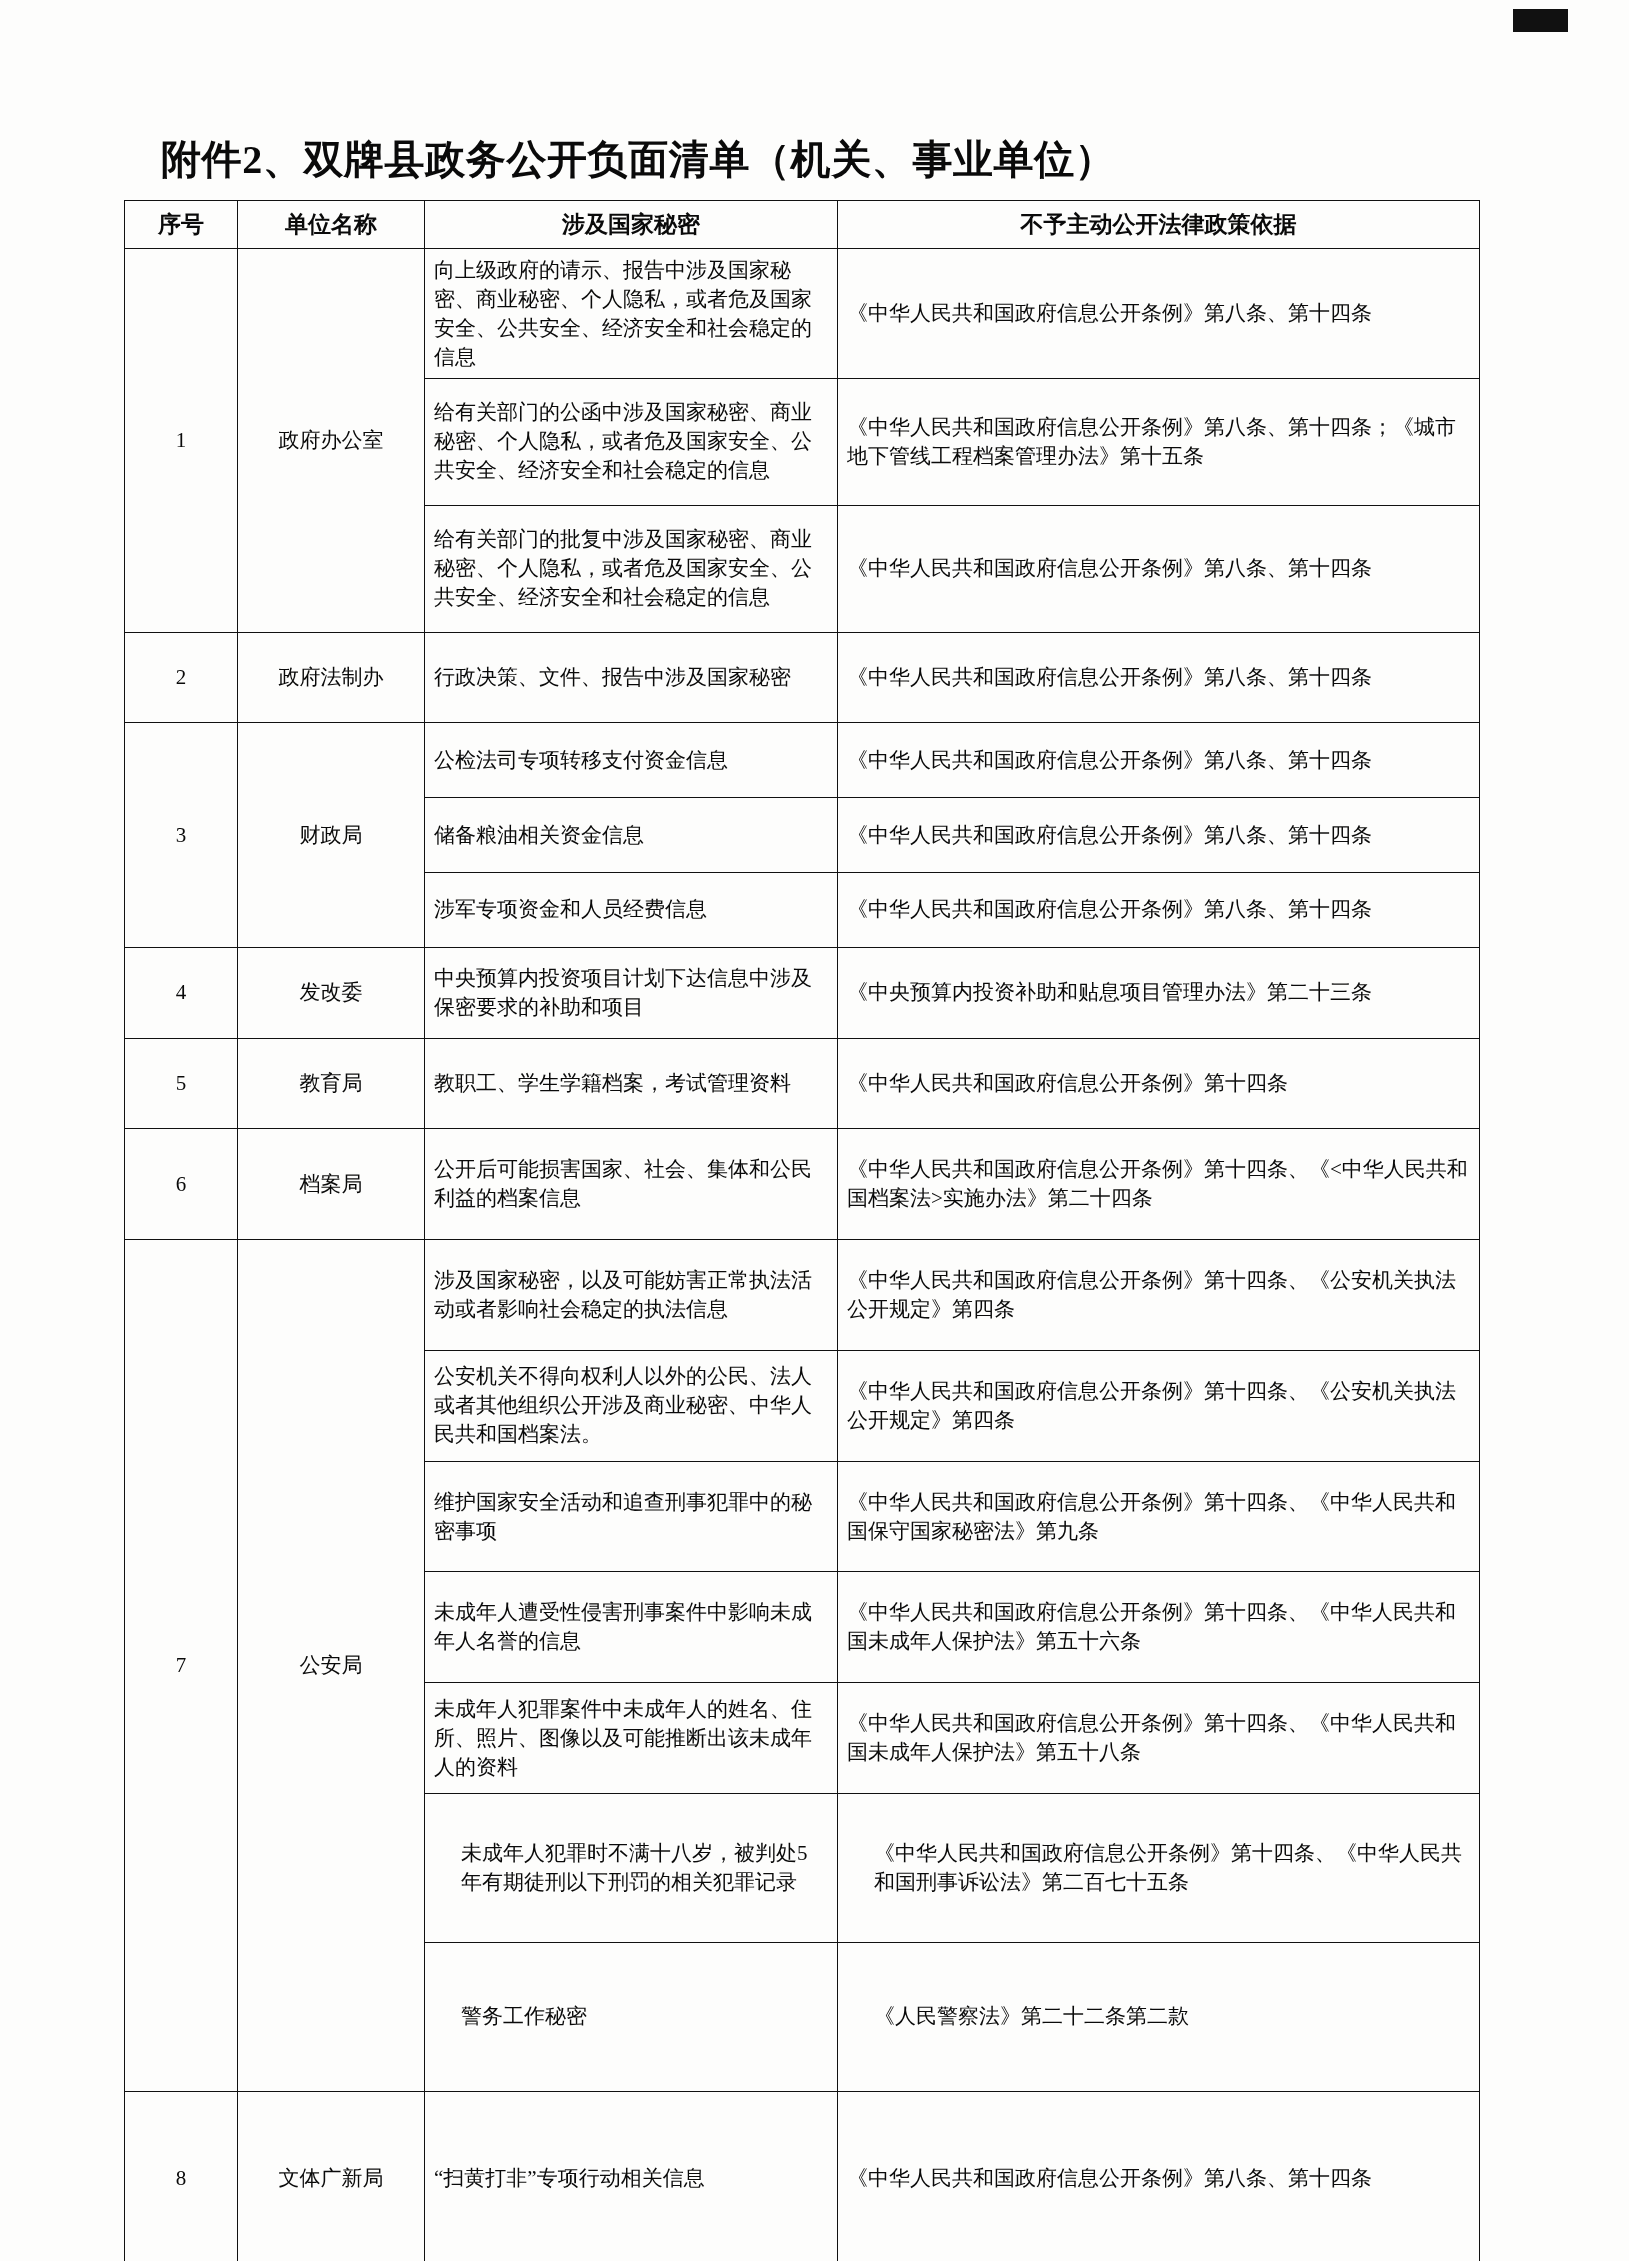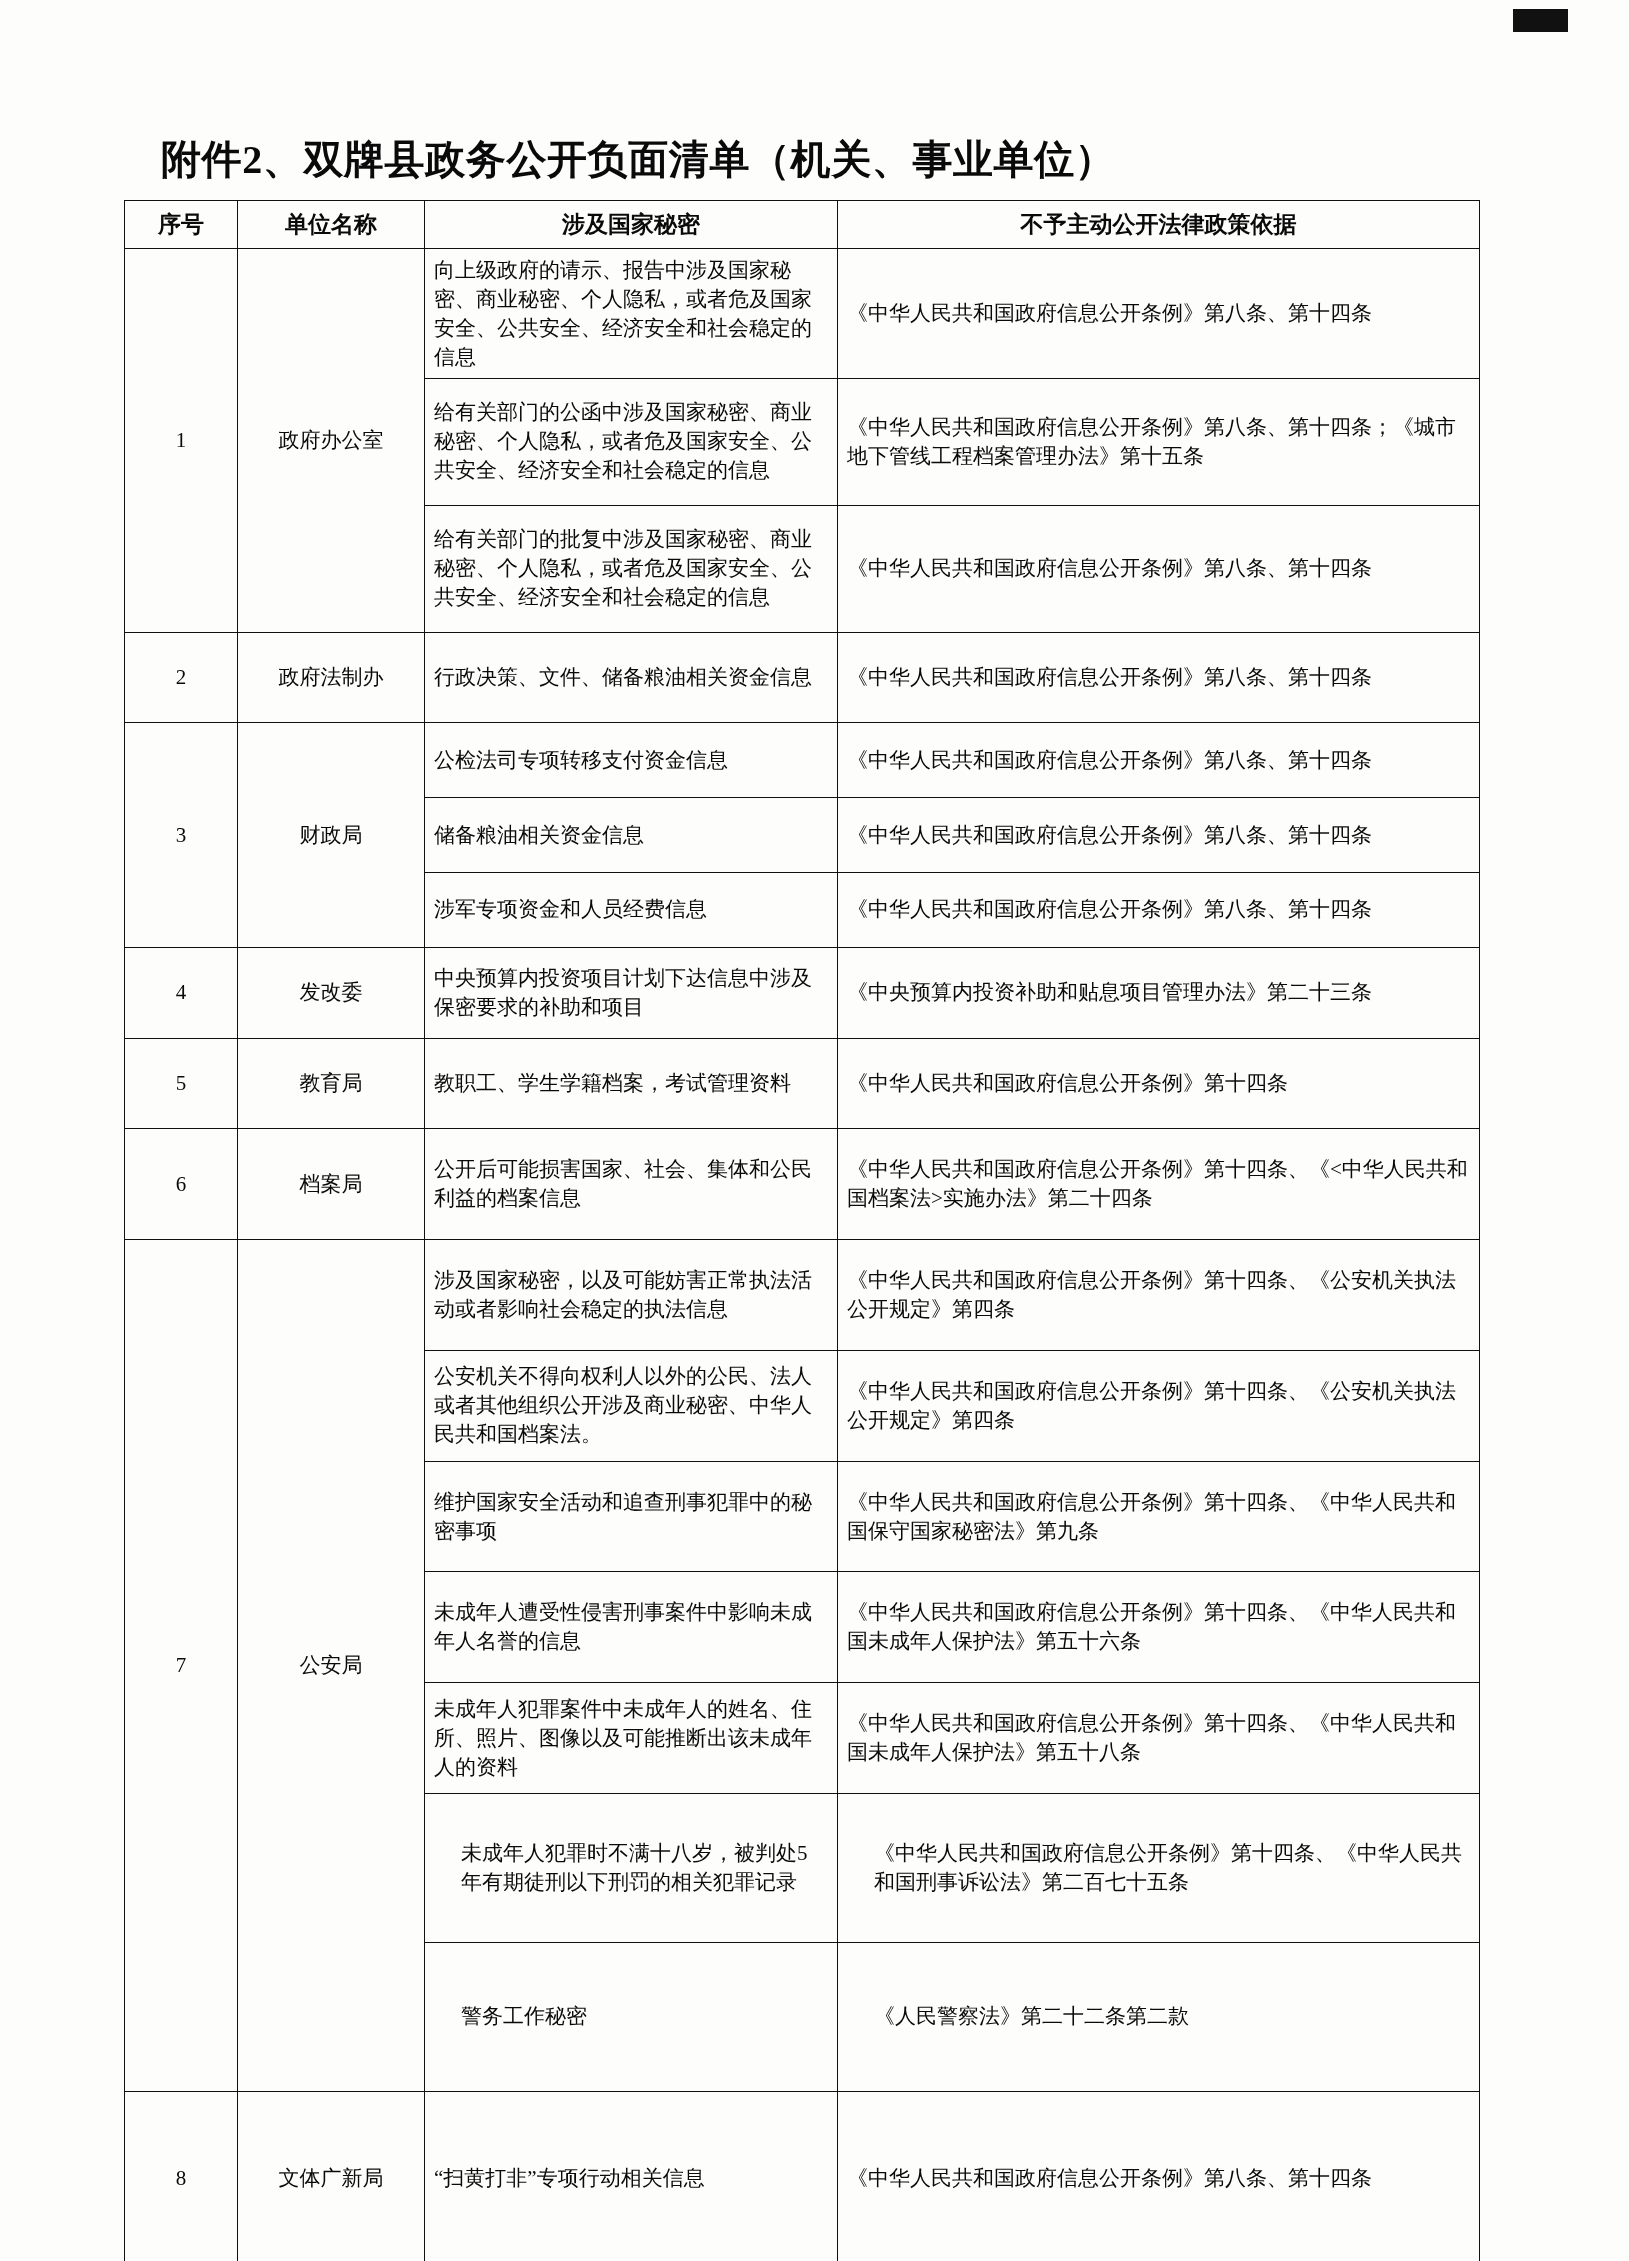--- a/index.html
+++ b/index.html
@@ -123,21 +123,21 @@
         <td class="c-basis">《中华人民共和国政府信息公开条例》第八条、第十四条；《城市地下管线工程档案管理办法》第十五条</td>
       </tr>
       <tr class="h1">
         <td class="c-item">给有关部门的批复中涉及国家秘密、商业秘密、个人隐私，或者危及国家安全、公共安全、经济安全和社会稳定的信息</td>
         <td class="c-basis">《中华人民共和国政府信息公开条例》第八条、第十四条</td>
       </tr>
 
       <tr class="h4">
         <td class="c-no">2</td>
         <td class="c-unit">政府法制办</td>
-        <td class="c-item">行政决策、文件、储备粮油相关资金信息</td>
+        <td class="c-item">行政决策、文件、报告中涉及国家秘密</td>
         <td class="c-basis">《中华人民共和国政府信息公开条例》第八条、第十四条</td>
       </tr>
 
       <tr class="h3">
         <td class="c-no" rowspan="3">3</td>
         <td class="c-unit" rowspan="3">财政局</td>
         <td class="c-item">公检法司专项转移支付资金信息</td>
         <td class="c-basis">《中华人民共和国政府信息公开条例》第八条、第十四条</td>
       </tr>
       <tr class="h3">

